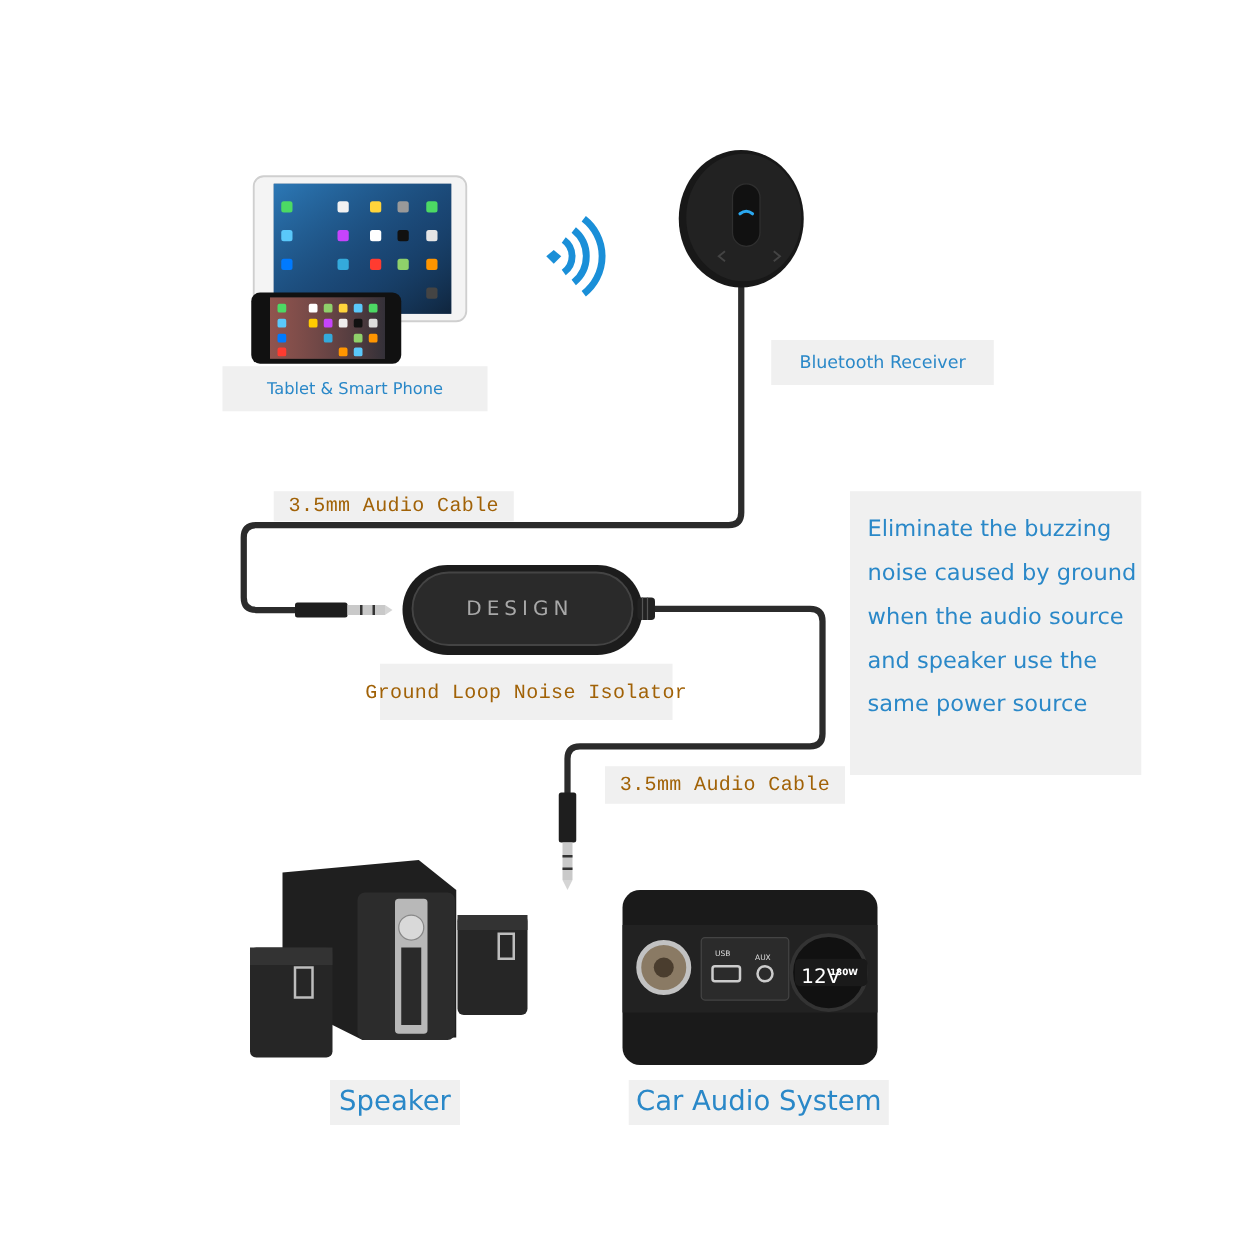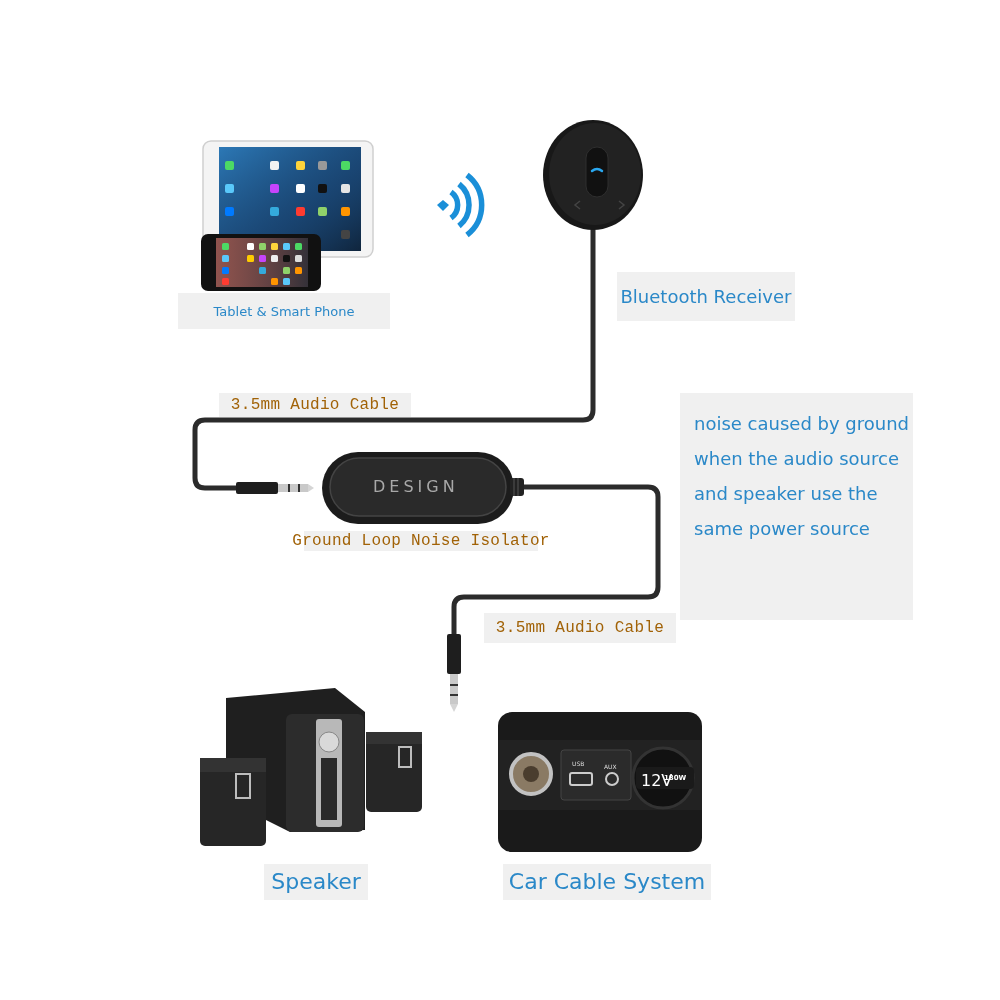--- a/index.html
+++ b/index.html
@@ -169,42 +169,43 @@
 <div class="abs" style="left:604px;top:763px;font-size:6px;color:#ddd;">AUX</div>
 <div class="abs" style="left:641px;top:771px;font-size:16px;font-weight:normal;color:#fff;">12V</div>
 <div class="abs" style="left:664px;top:774px;font-size:7px;font-weight:bold;color:#fff;">180W</div>
 
 <div class="abs" style="left:373px;top:477px;font-family:'DejaVu Sans',sans-serif;font-size:16px;letter-spacing:4px;color:#a8a8a8;">DESIGN</div>
 
 <div class="label" style="left:178px;top:293px;width:212px;height:36px;font-size:13px;">
   <span>Tablet &amp; Smart Phone</span>
 </div>
 
-<div class="label" style="left:617px;top:272px;width:178px;height:49px;font-size:18px;">
+<div class="label" style="left:617px;top:272px;width:178px;height:36px;font-size:14px;">
   <span>Bluetooth Receiver</span>
 </div>
 
 <div class="label thin" style="left:219px;top:393px;width:192px;height:24px;font-size:16px;">
   <span>3.5mm Audio Cable</span>
 </div>
 
-<div class="label thin" style="left:304px;top:531px;width:234px;height:20px;font-size:16px;">
+<div class="label thin" style="left:304px;top:531px;width:234px;height:45px;font-size:16px;">
   <span>Ground Loop Noise Isolator</span>
 </div>
 
 <div class="label thin" style="left:484px;top:613px;width:192px;height:30px;font-size:16px;">
   <span>3.5mm Audio Cable</span>
 </div>
 
 <div class="note">
+  <div>Eliminate the buzzing</div>
   <div>noise caused by ground</div>
   <div>when the audio source</div>
   <div>and speaker use the</div>
   <div>same power source</div>
 </div>
 
 <div class="label" style="left:244px;top:864px;width:104px;height:36px;font-size:22px;margin-left:20px;">
   <span>Speaker</span>
 </div>
 
 <div class="label" style="left:503px;top:864px;width:208px;height:36px;font-size:22px;">
-  <span>Car Cable System</span>
+  <span>Car Audio System</span>
 </div>
 
 </body></html>

